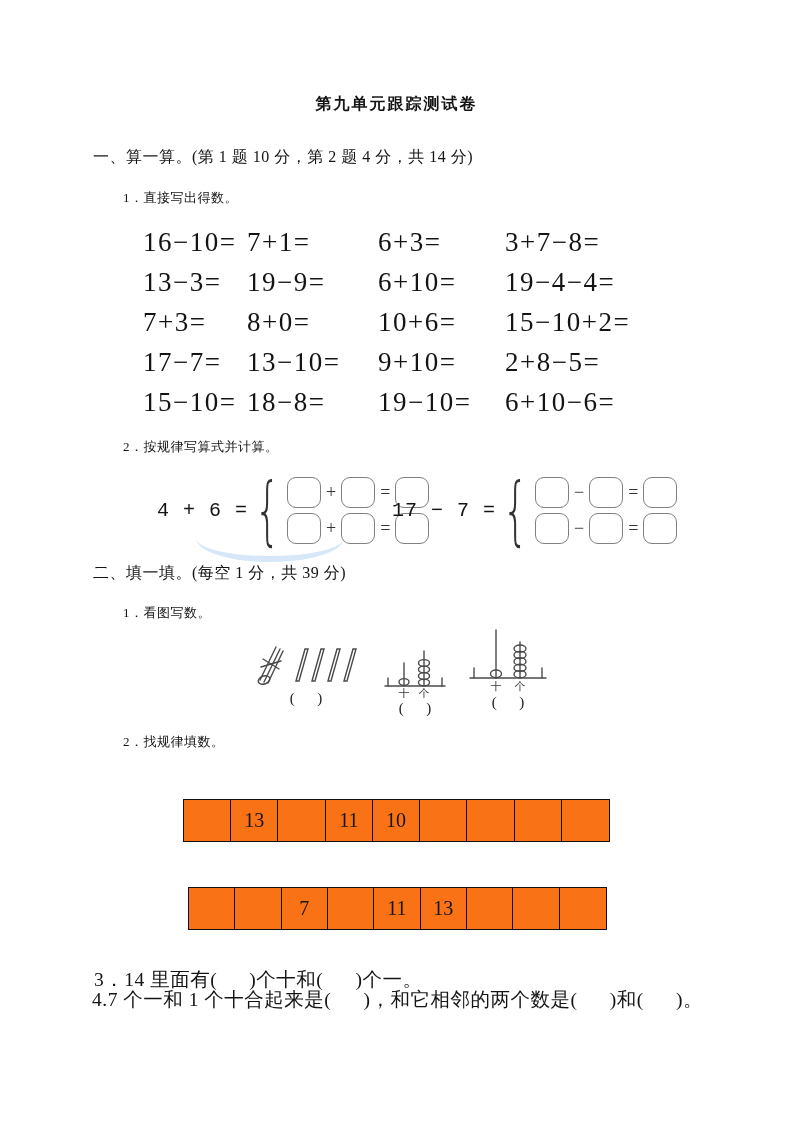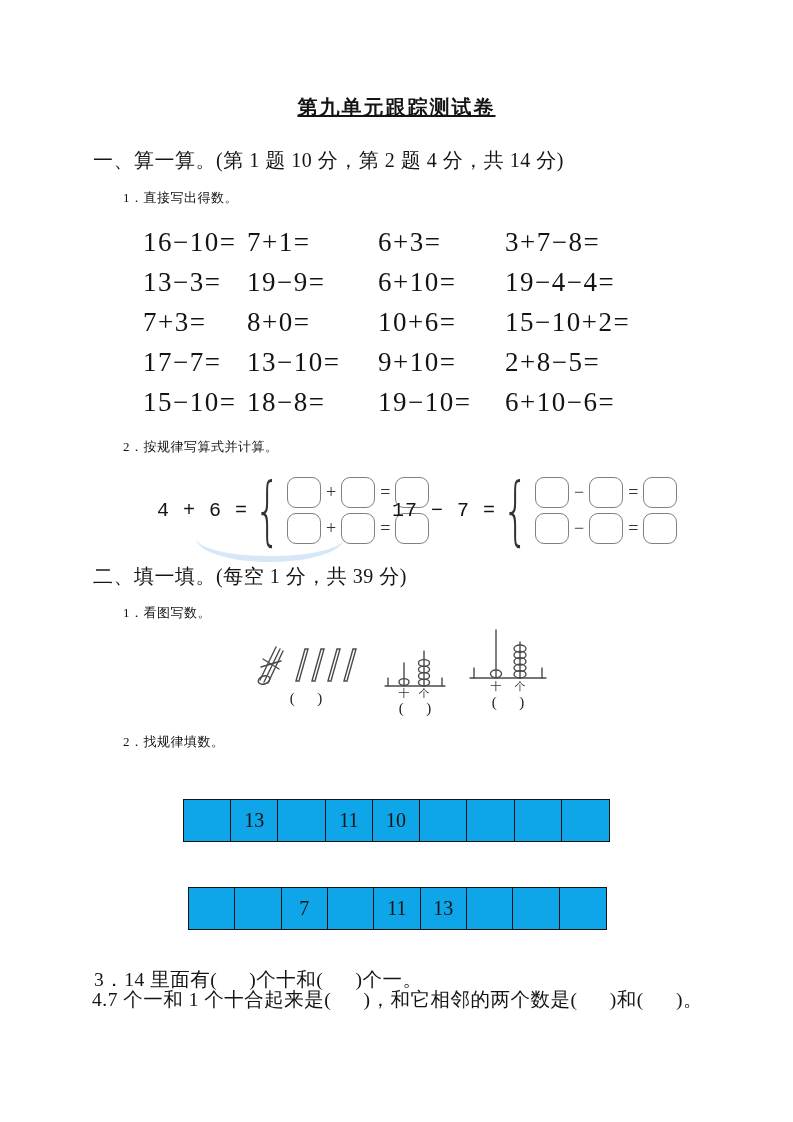--- a/index.html
+++ b/index.html
@@ -9,23 +9,23 @@
     margin:0 auto;
     background:#ffffff;
     font-family:"Liberation Serif","DejaVu Serif",serif;
     color:#141414;
     overflow:hidden;
   }
   .abs{position:absolute;}
   .doc-title{
     top:94px;left:0;right:0;
     text-align:center;
-    font-size:20px;font-weight:bold;letter-spacing:2px;text-decoration:underline;
-  }
-  .sec-heading{font-size:20px;letter-spacing:.5px;}
+    font-size:16px;font-weight:bold;letter-spacing:2px;
+  }
+  .sec-heading{font-size:16px;letter-spacing:.5px;}
   .q-label{font-size:13px;letter-spacing:.5px;margin-left:8px;}
   .prob-grid{
     left:143px;top:231px;
     display:grid;
     grid-template-columns:104px 131px 127px 160px;
     row-gap:18px;
     font-size:27px;
   }
   .prob{line-height:22px;letter-spacing:1.5px;white-space:pre;}
   .eq-group{display:flex;align-items:center;}
@@ -50,21 +50,21 @@
     border-radius:50%;
     opacity:.85;
   }
   .fig{display:flex;flex-direction:column;align-items:center;}
   .fig svg{display:block;}
   .fig-caption{font-size:15px;color:#222;white-space:pre;margin-top:2px;}
   .fig-stroke{stroke:#4a4a4a;stroke-width:1.4;fill:none;stroke-linecap:round;}
   .fig-label{font-family:"Liberation Serif","DejaVu Serif",serif;fill:#333;}
   .num-table{
     display:grid;grid-template-columns:repeat(9,1fr);
-    border:1.6px solid #111;box-sizing:border-box;background:#0ea5e9;
+    border:1.6px solid #111;box-sizing:border-box;background:#f97316;
   }
   .num-cell{
     border-right:1.4px solid #111;
     height:41px;
     display:flex;align-items:center;justify-content:center;
     font-size:20px;
   }
   .num-cell:last-child{border-right:none;}
   .blank-text{font-size:19.5px;letter-spacing:.5px;white-space:pre;}
 </style>

